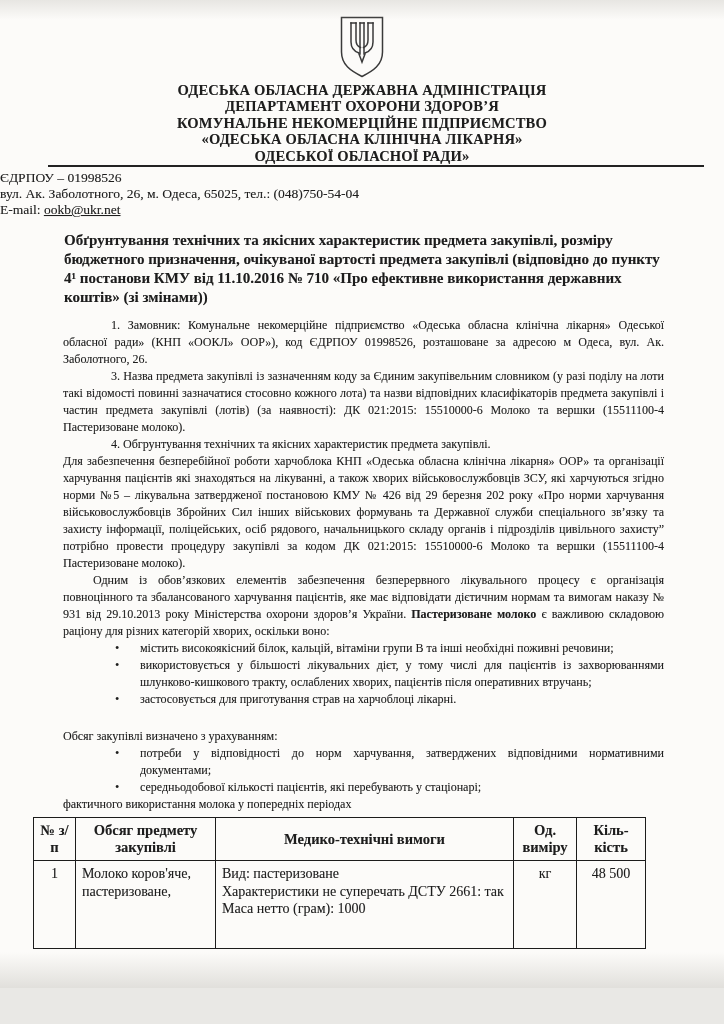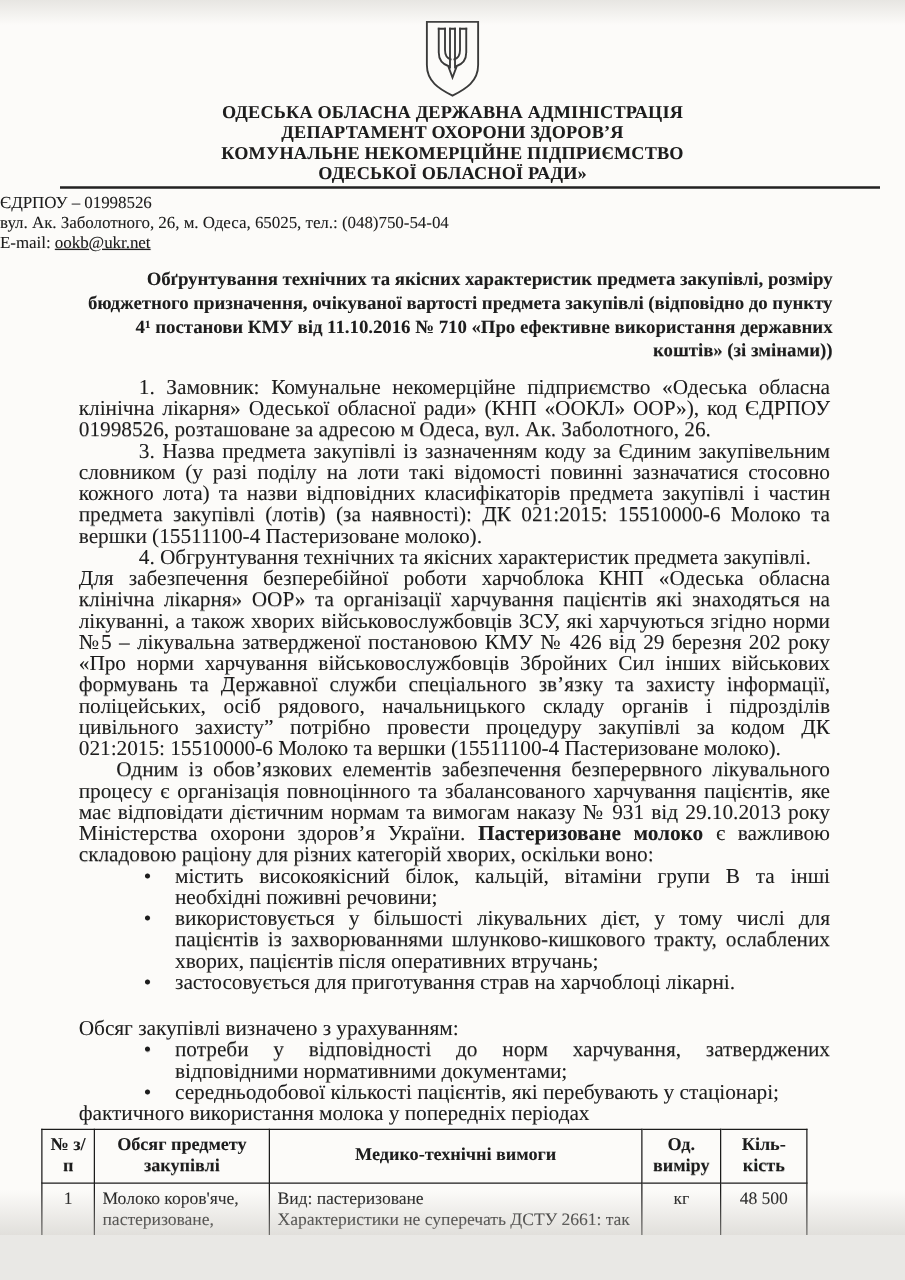--- a/index.html
+++ b/index.html
@@ -29,26 +29,26 @@
     text-align:center; font-weight:bold;
     font-size:14.5px; line-height:16.4px; letter-spacing:0.2px;
   }
   .rule {
     border:none; border-top:2px solid #222;
     margin:1px 20px 3px 48px; height:0;
   }
   .contact { text-align:left; font-size:13.5px; line-height:16px; }
   .email-text { text-decoration:underline; }
   .doc-title {
-    margin:13px 58px 0 64px; text-align:right; font-weight:bold;
+    margin:13px 58px 0 64px; text-align:left; font-weight:bold;
     font-size:15px; line-height:19px;
   }
   .body-text {
     margin:10px 60px 0 63px; text-align:justify;
-    font-size:17px; line-height:17px;
+    font-size:12px; line-height:17px;
   }
   .body-text p { margin:0; }
   p.indent { text-indent:48px; }
   p.indent-sm { text-indent:30px; }
   .gap-top { margin-top:20px !important; }
   ul.doc-list { list-style:none; margin:0; padding:0; }
   ul.doc-list li { position:relative; padding-left:77px; }
   ul.doc-list .dot { position:absolute; left:52px; top:0; }
   .bold-inline { font-weight:bold; }
   table.spec {
@@ -83,20 +83,21 @@
     <path d="M30,7 v17 c0,4.5 -1.5,6.5 -4.5,7.5"></path>
     <path d="M35,7 v19 c0,6.5 -3.5,9.5 -8,11"></path>
     <path d="M21,38 l3,8 l3,-8"></path>
     <path d="M13,7 h5 M22,7 h4 M30,7 h5"></path>
   </svg>
 
   <div class="org-header">
     <div>ОДЕСЬКА ОБЛАСНА ДЕРЖАВНА АДМІНІСТРАЦІЯ</div>
     <div>ДЕПАРТАМЕНТ ОХОРОНИ ЗДОРОВ’Я</div>
     <div>КОМУНАЛЬНЕ НЕКОМЕРЦІЙНЕ ПІДПРИЄМСТВО</div>
+    <div>«ОДЕСЬКА ОБЛАСНА КЛІНІЧНА ЛІКАРНЯ»</div>
     <div>ОДЕСЬКОЇ ОБЛАСНОЇ РАДИ»</div>
   </div>
 
   <hr class="rule">
 
   <div class="contact">
     <div>ЄДРПОУ – 01998526</div>
     <div>вул. Ак. Заболотного, 26,  м. Одеса, 65025,  тел.: (048)750-54-04</div>
     <div><span>E-mail: </span><span class="email-text">ookb@ukr.net</span></div>
   </div>

